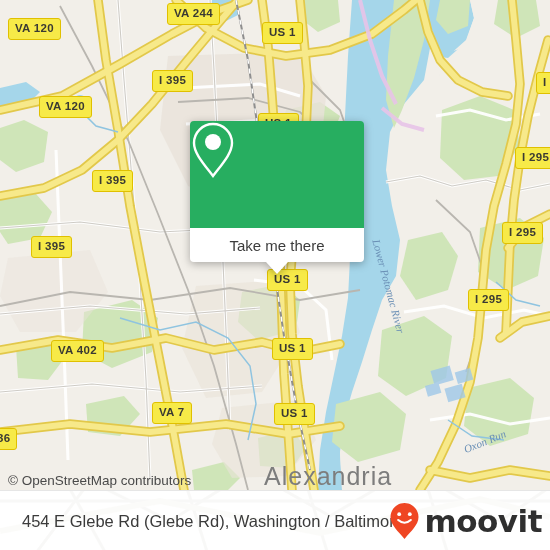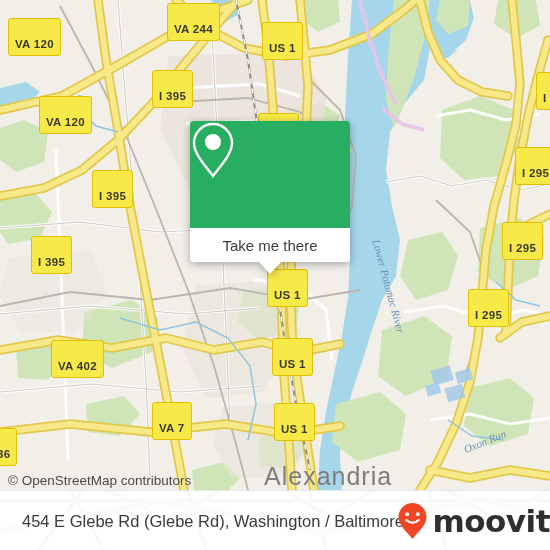--- a/index.html
+++ b/index.html
@@ -6,51 +6,51 @@
   body{width:550px;height:550px;overflow:hidden;font-family:"Liberation Sans",sans-serif;}
   #app{position:relative;width:550px;height:550px;overflow:hidden;background:#fff;}
 
   
   #map{position:absolute;left:0;top:0;width:550px;height:490px;overflow:hidden;background:#f2efe9;}
   #map svg{position:absolute;left:0;top:0;}
 
   
   .shield{position:absolute;background:#f7ea48;border:1.6px solid #e0c000;border-radius:3px;
           color:#3a3a33;font-size:11.5px;font-weight:bold;line-height:1;
-          padding:20px 6px 4px 6px;white-space:nowrap;letter-spacing:.3px;
+          padding:4px 6px 4px 6px;white-space:nowrap;letter-spacing:.3px;
           font-family:"Liberation Sans",sans-serif;box-sizing:border-box;text-align:center;}
 
   
   .place-label{position:absolute;color:#7d7d7d;font-size:25px;letter-spacing:1px;
                font-family:"Liberation Sans",sans-serif;white-space:nowrap;margin-left:12px;}
   .water-label{position:absolute;color:#6a8fb5;font-size:11px;font-style:italic;
                font-family:"Liberation Serif",serif;white-space:nowrap;}
   .attrib{position:absolute;left:8px;bottom:2px;color:#4a4a4a;font-size:13.5px;
           font-family:"Liberation Sans",sans-serif;white-space:nowrap;}
 
   
-  #card{position:absolute;left:190px;top:121px;width:160px;
+  #card{position:absolute;left:190px;top:121px;width:174px;
         filter:drop-shadow(0 2px 4px rgba(0,0,0,.30));}
   #card-top{background:#27ae60;border-radius:4px 4px 0 0;height:107px;
             display:flex;align-items:center;justify-content:center;}
   #card-bottom{background:#ffffff;border-radius:0 0 4px 4px;height:34px;
                display:flex;align-items:center;justify-content:center;}
   #card-label{color:#3c3c3c;font-size:15px;font-family:"Liberation Sans",sans-serif;}
   #card-pointer{position:absolute;left:50%;margin-left:-11px;top:141px;
                 width:0;height:0;border-left:11px solid transparent;
                 border-right:11px solid transparent;border-top:12px solid #ffffff;}
 
   
   #bottombar{position:absolute;left:0;top:490px;width:550px;height:60px;
              background:#ffffff;overflow:hidden;border-top:1px solid #e6e6e6;}
   #bottombar svg.wm{position:absolute;left:0;top:-490px;opacity:.16;}
   #addr{position:absolute;left:22px;top:0;height:60px;display:flex;align-items:center;
         color:#3b3b3b;font-size:16.5px;font-family:"Liberation Sans",sans-serif;
         white-space:nowrap;}
-  #brand{position:absolute;right:0;top:0;height:60px;display:flex;align-items:center;gap:4px;}
+  #brand{position:absolute;right:8px;top:0;height:60px;display:flex;align-items:center;gap:4px;}
   #brand-name{color:#2f2f2f;font-size:31px;font-weight:bold;letter-spacing:-.5px;
               font-family:"DejaVu Sans",sans-serif;}
 </style>
 </head>
 <body>
 
 <div id="app">
 
   <div id="map">
     <svg width="550" height="490" viewBox="0 0 550 490">

